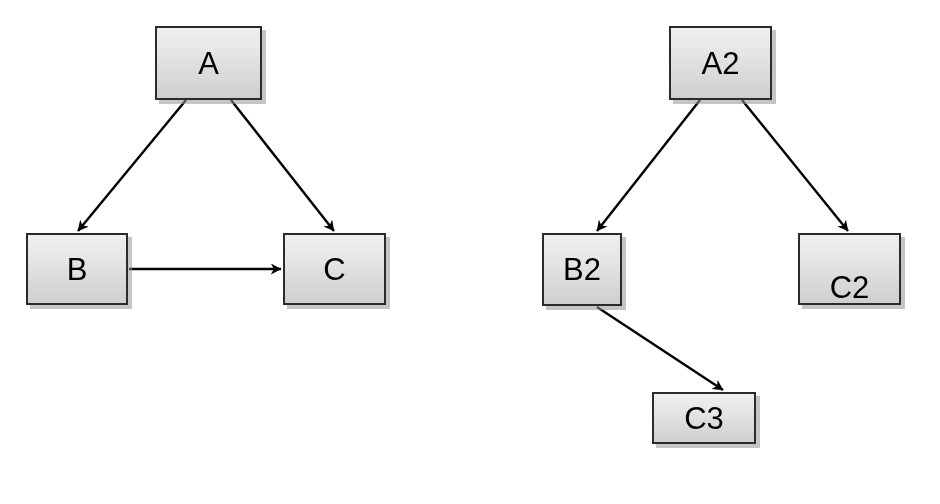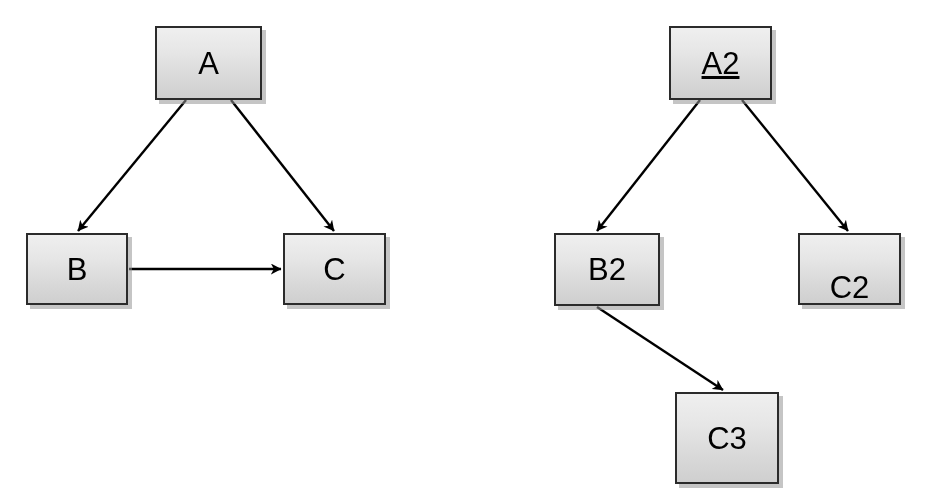--- a/index.html
+++ b/index.html
@@ -70,27 +70,27 @@
   <div id="nodes-group">
       <div class="node" style="left: 155px; top: 26px; width: 107px; height: 74px;">
         <span class="node-label">A</span>
       </div>
       <div class="node" style="left: 26px; top: 233px; width: 102px; height: 72px;">
         <span class="node-label">B</span>
       </div>
       <div class="node" style="left: 283px; top: 233px; width: 103px; height: 72px;">
         <span class="node-label">C</span>
       </div>
-      <div class="node" style="left: 669px; top: 26px; width: 103px; height: 74px; text-decoration: underline;">
+      <div class="node" style="left: 669px; top: 26px; width: 103px; height: 74px;">
         <span class="node-label">A2</span>
       </div>
-      <div class="node" style="left: 542px; top: 233px; width: 106px; height: 73px; margin-left: 12px;">
+      <div class="node" style="left: 542px; top: 233px; width: 80px; height: 73px;">
         <span class="node-label">B2</span>
       </div>
       <div class="node" style="left: 798px; top: 233px; width: 103px; height: 72px; align-items: flex-end;">
         <span class="node-label">C2</span>
       </div>
-      <div class="node" style="left: 675px; top: 392px; width: 104px; height: 92px;">
+      <div class="node" style="left: 652px; top: 392px; width: 104px; height: 52px;">
         <span class="node-label">C3</span>
       </div>
     </div>
 
 </div>
 
 </body></html>

